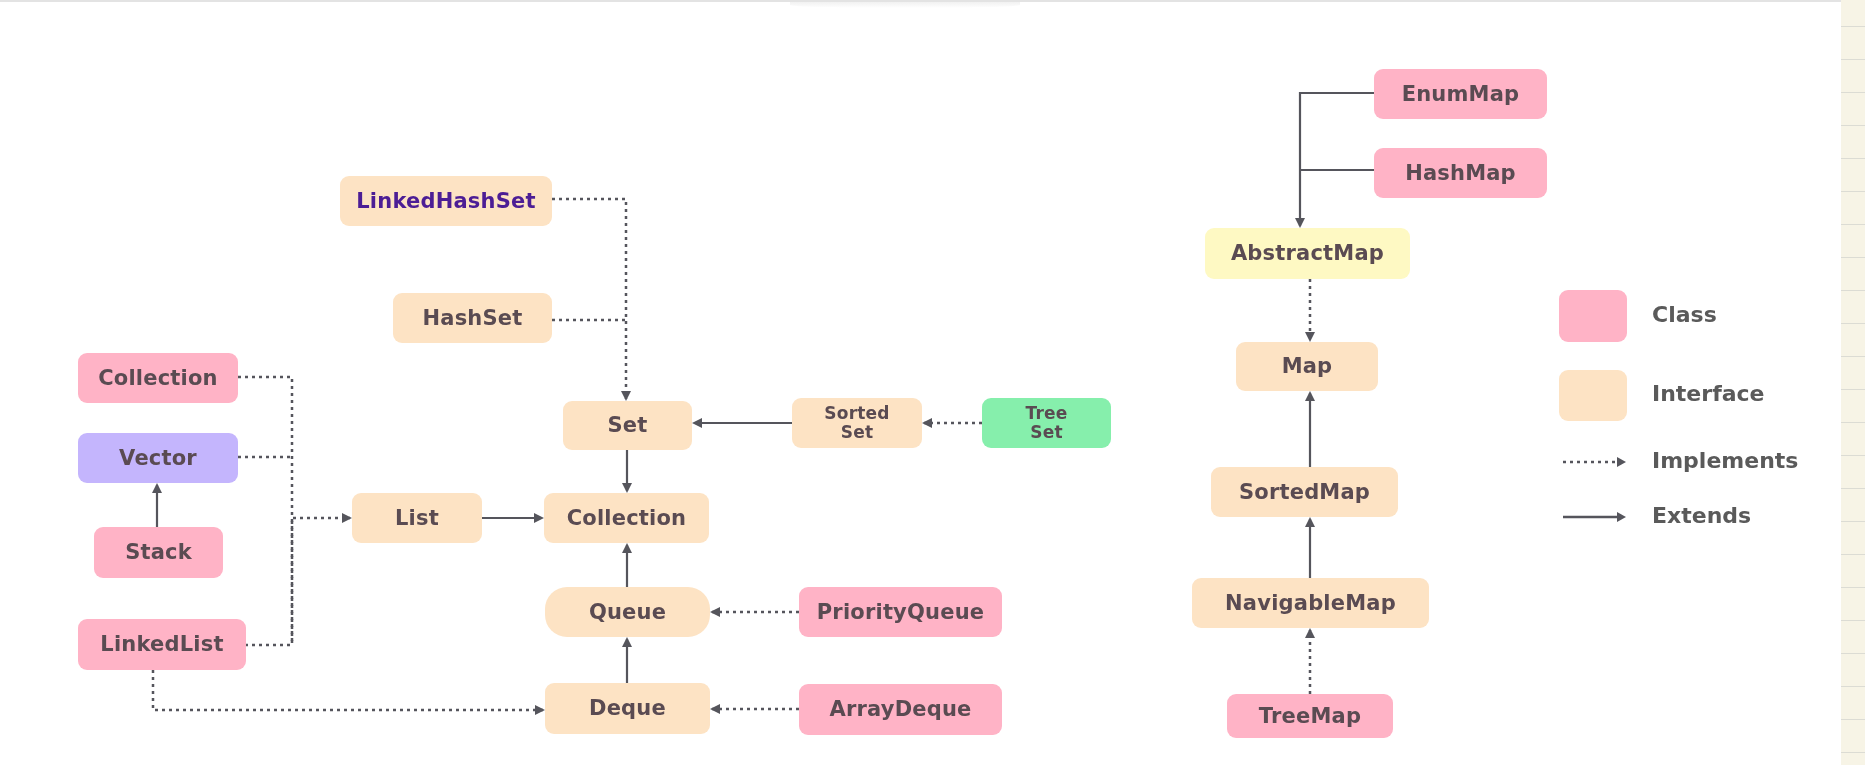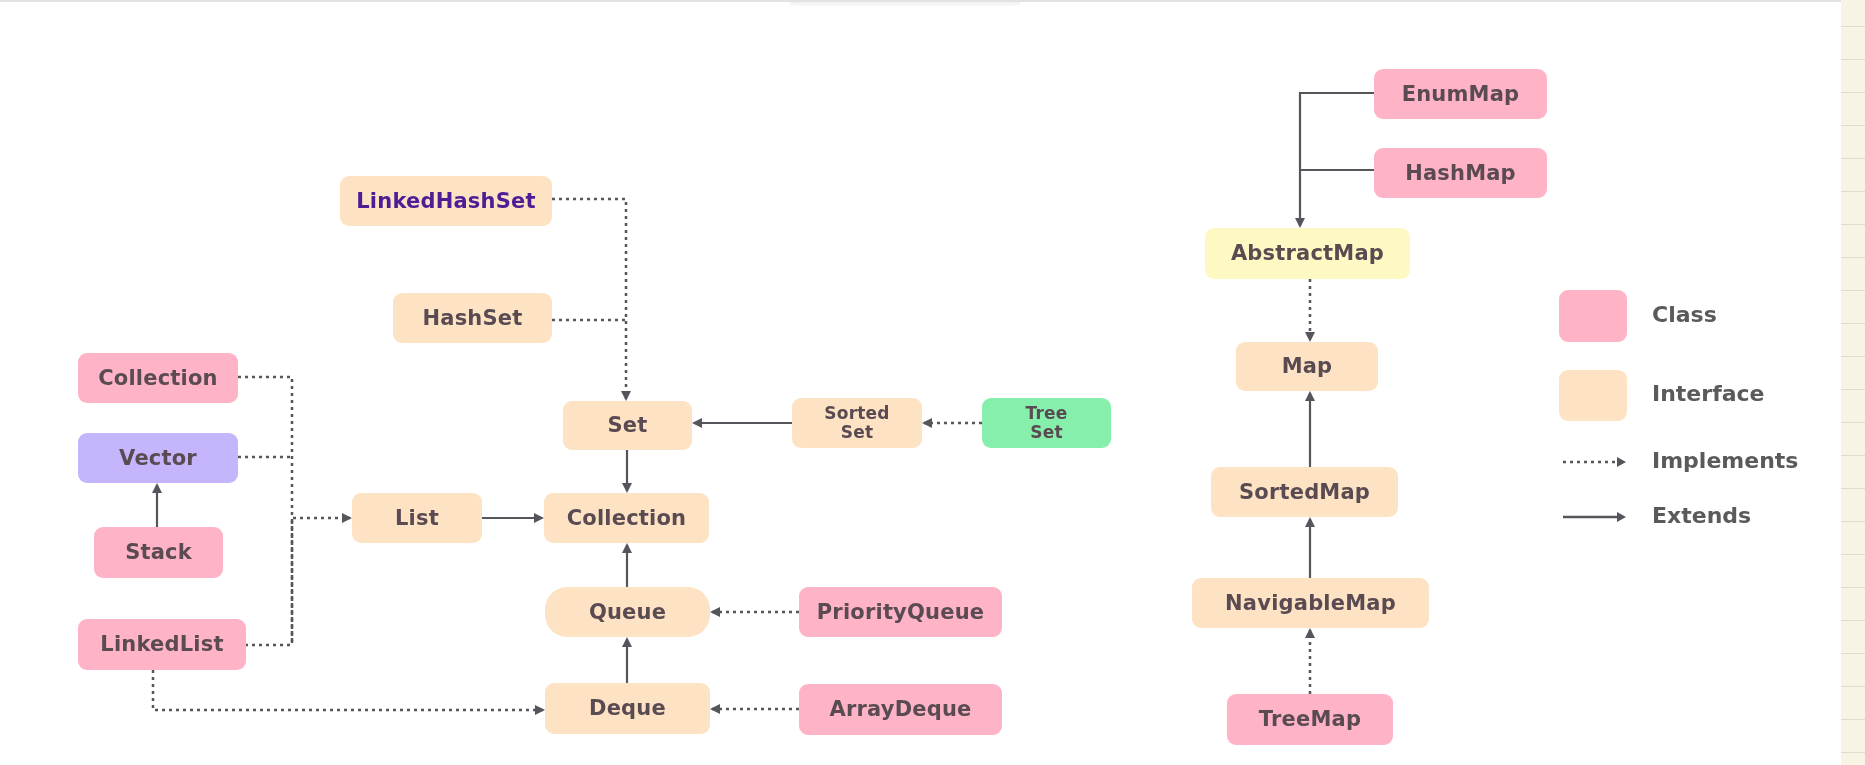--- a/index.html
+++ b/index.html
@@ -81,21 +81,21 @@
 <div class="node small interface" id="n-treeset" style="left: 982px; top: 398px; width: 129px; height: 50px; background: #86efac; color: rgb(90, 75, 82);">Tree
 Set</div>
 <div class="node class" id="n-priorityqueue" style="left: 799px; top: 587px; width: 203px; height: 50px; background: rgb(255, 179, 198); color: rgb(90, 75, 82);">PriorityQueue</div>
 <div class="node class" id="n-arraydeque" style="left: 799px; top: 684px; width: 203px; height: 51px; background: rgb(255, 179, 198); color: rgb(90, 75, 82);">ArrayDeque</div>
 <div class="node class" id="n-enummap" style="left: 1374px; top: 69px; width: 173px; height: 50px; background: rgb(255, 179, 198); color: rgb(90, 75, 82);">EnumMap</div>
 <div class="node class" id="n-hashmap" style="left: 1374px; top: 148px; width: 173px; height: 50px; background: rgb(255, 179, 198); color: rgb(90, 75, 82);">HashMap</div>
 <div class="node class" id="n-abstractmap" style="left: 1205px; top: 228px; width: 205px; height: 51px; background: #fef9c3; color: rgb(90, 75, 82);">AbstractMap</div>
 <div class="node interface" id="n-map" style="left: 1236px; top: 342px; width: 142px; height: 49px; background: rgb(253, 227, 196); color: rgb(90, 75, 82);">Map</div>
 <div class="node interface" id="n-sortedmap" style="left: 1211px; top: 467px; width: 187px; height: 50px; background: rgb(253, 227, 196); color: rgb(90, 75, 82);">SortedMap</div>
 <div class="node interface" id="n-navigablemap" style="left: 1192px; top: 578px; width: 237px; height: 50px; background: rgb(253, 227, 196); color: rgb(90, 75, 82);">NavigableMap</div>
-<div class="node class" id="n-treemap" style="left: 1227px; top: 694px; width: 166px; height: 51px; background: rgb(255, 179, 198); color: rgb(90, 75, 82);">TreeMap</div>
+<div class="node class" id="n-treemap" style="left: 1227px; top: 694px; width: 166px; height: 44px; background: rgb(255, 179, 198); color: rgb(90, 75, 82);">TreeMap</div>
 
 <div>
   <div class="legend-swatch" id="swatch-class" style="left: 1559px; top: 290px; width: 68px; height: 52px; background: rgb(255, 179, 198);"></div>
   <div class="legend-label" style="left:1652px;top:302px;">Class</div>
   <div class="legend-swatch" id="swatch-interface" style="left: 1559px; top: 370px; width: 68px; height: 51px; background: rgb(253, 227, 196);"></div>
   <div class="legend-label" style="left:1652px;top:381px;">Interface</div>
   <svg style="position:absolute;left:1560px;top:452px;" width="70" height="80">
     <g>
       <line x1="3" y1="10" x2="58" y2="10" stroke="#55555c" stroke-width="2.5" stroke-dasharray="3,4"></line>
       <path d="M57,5 L66,10 L57,15 z" fill="#55555c"></path>

